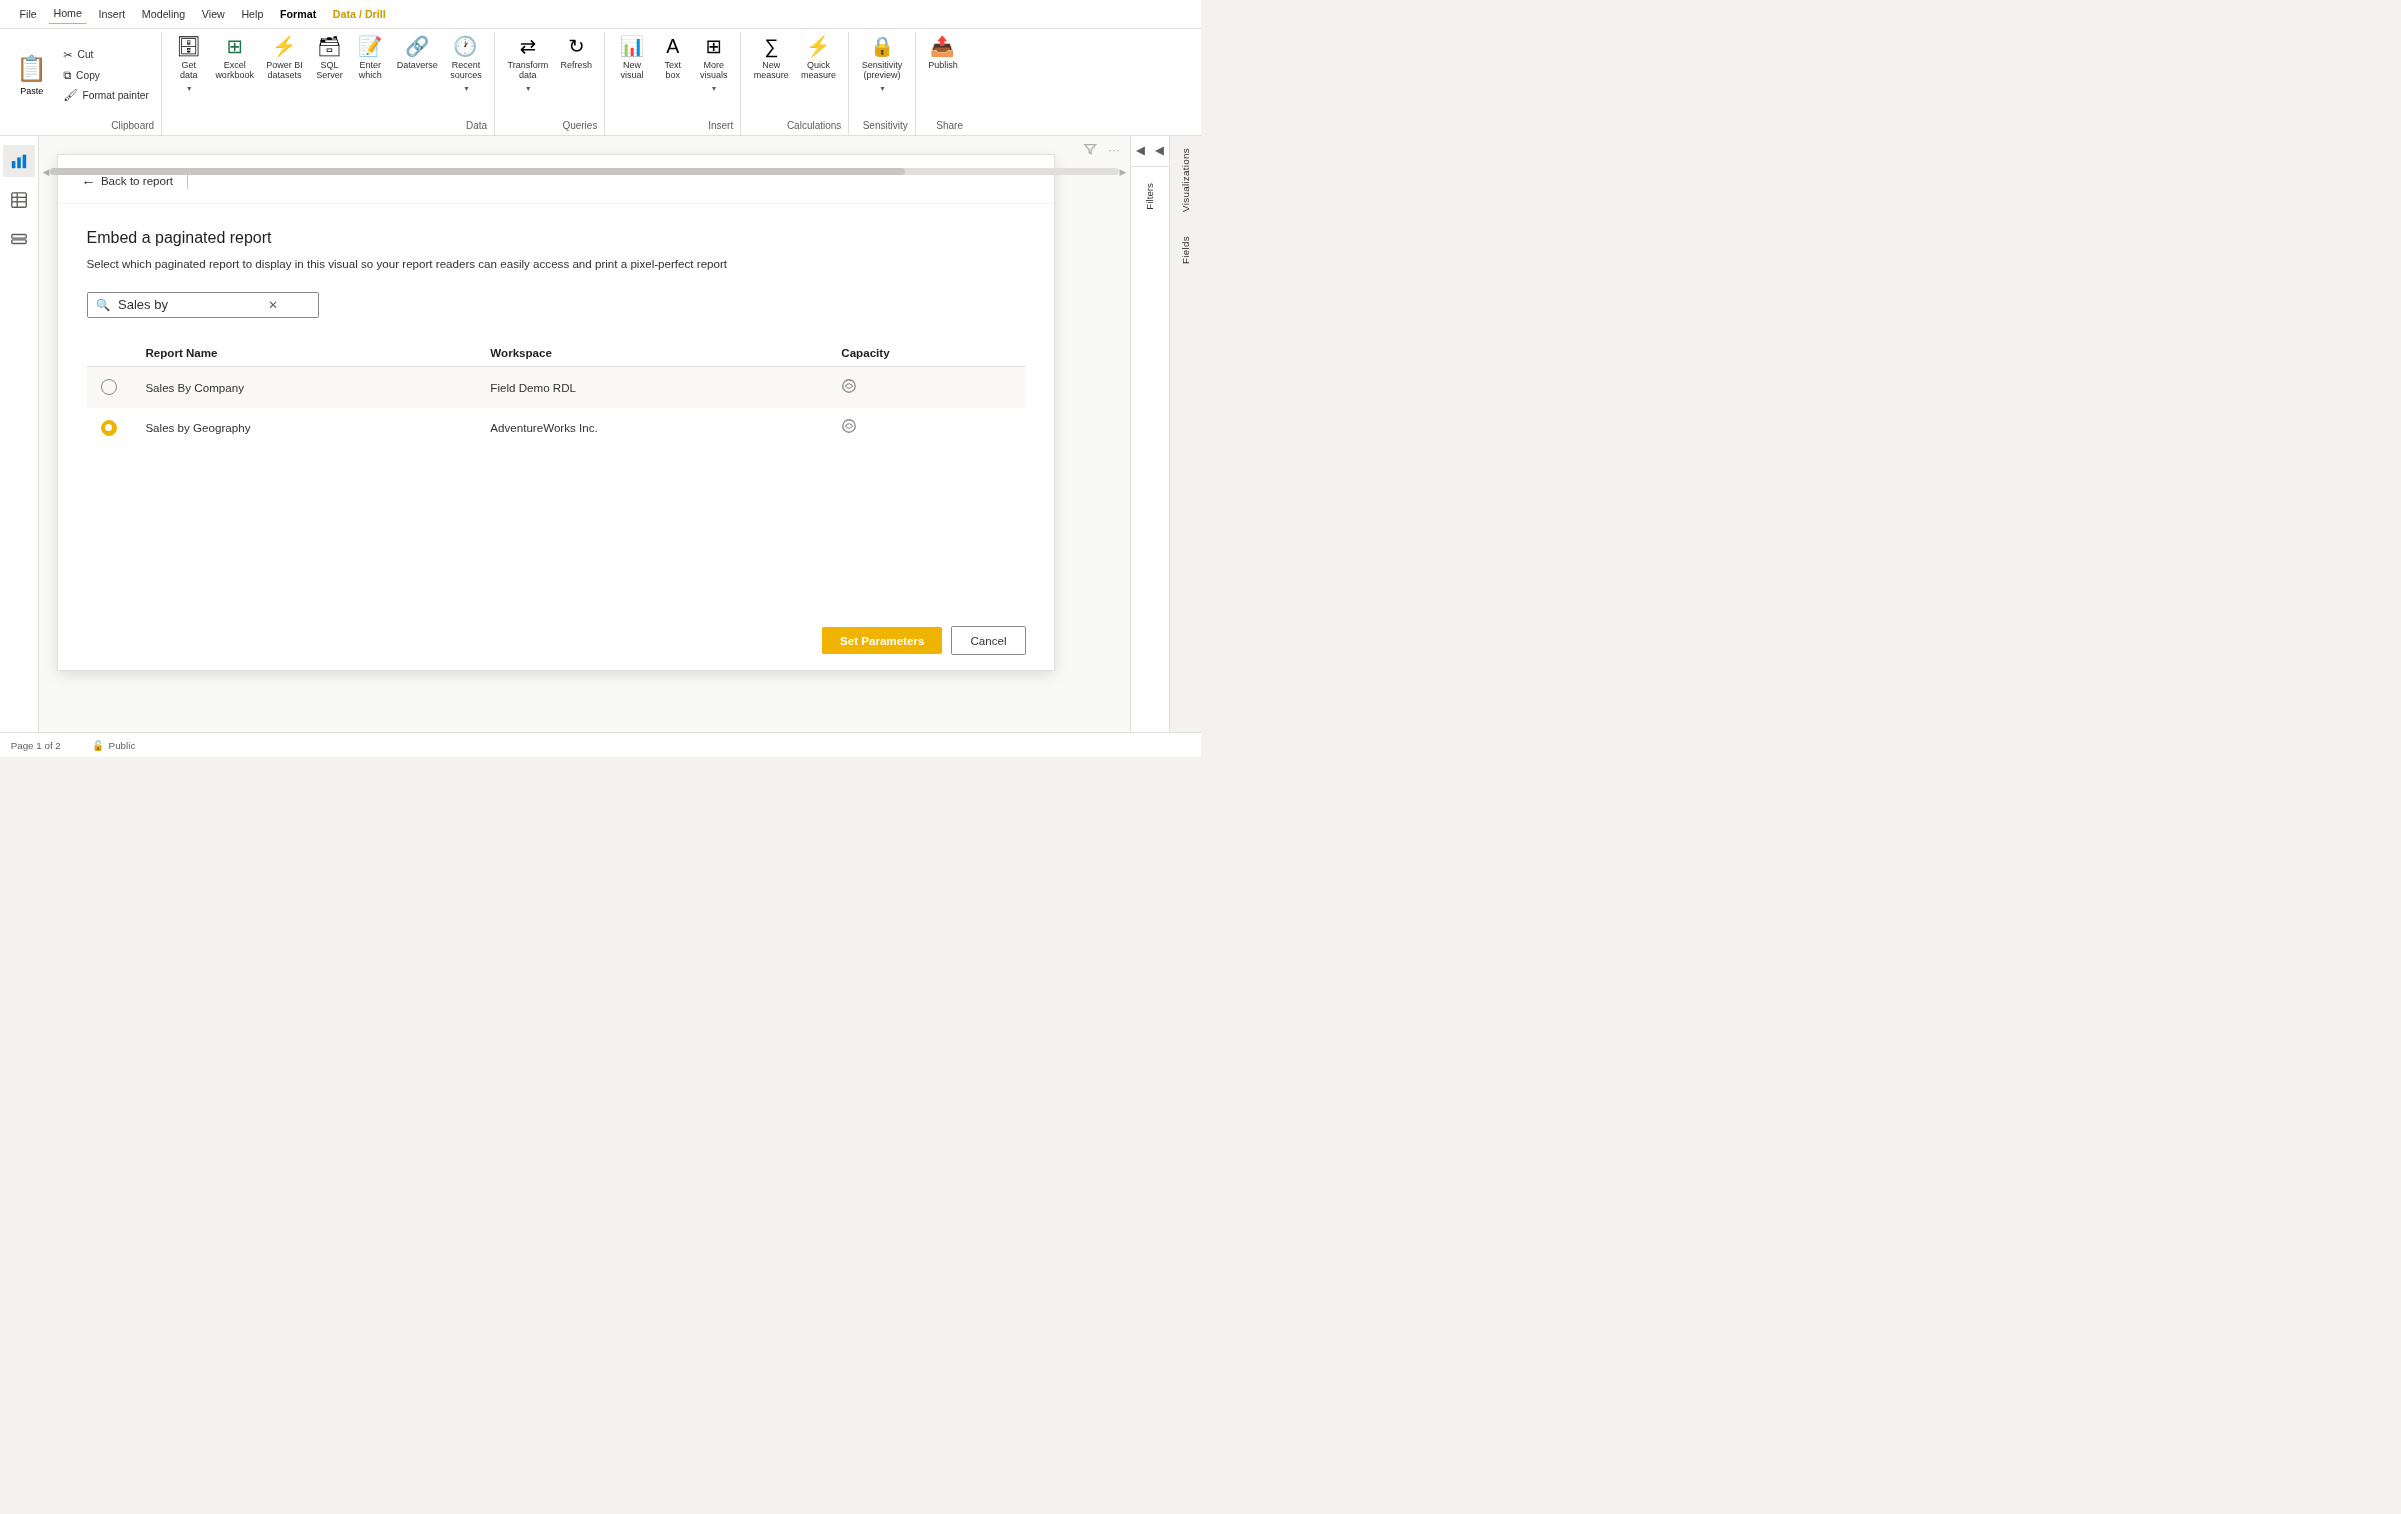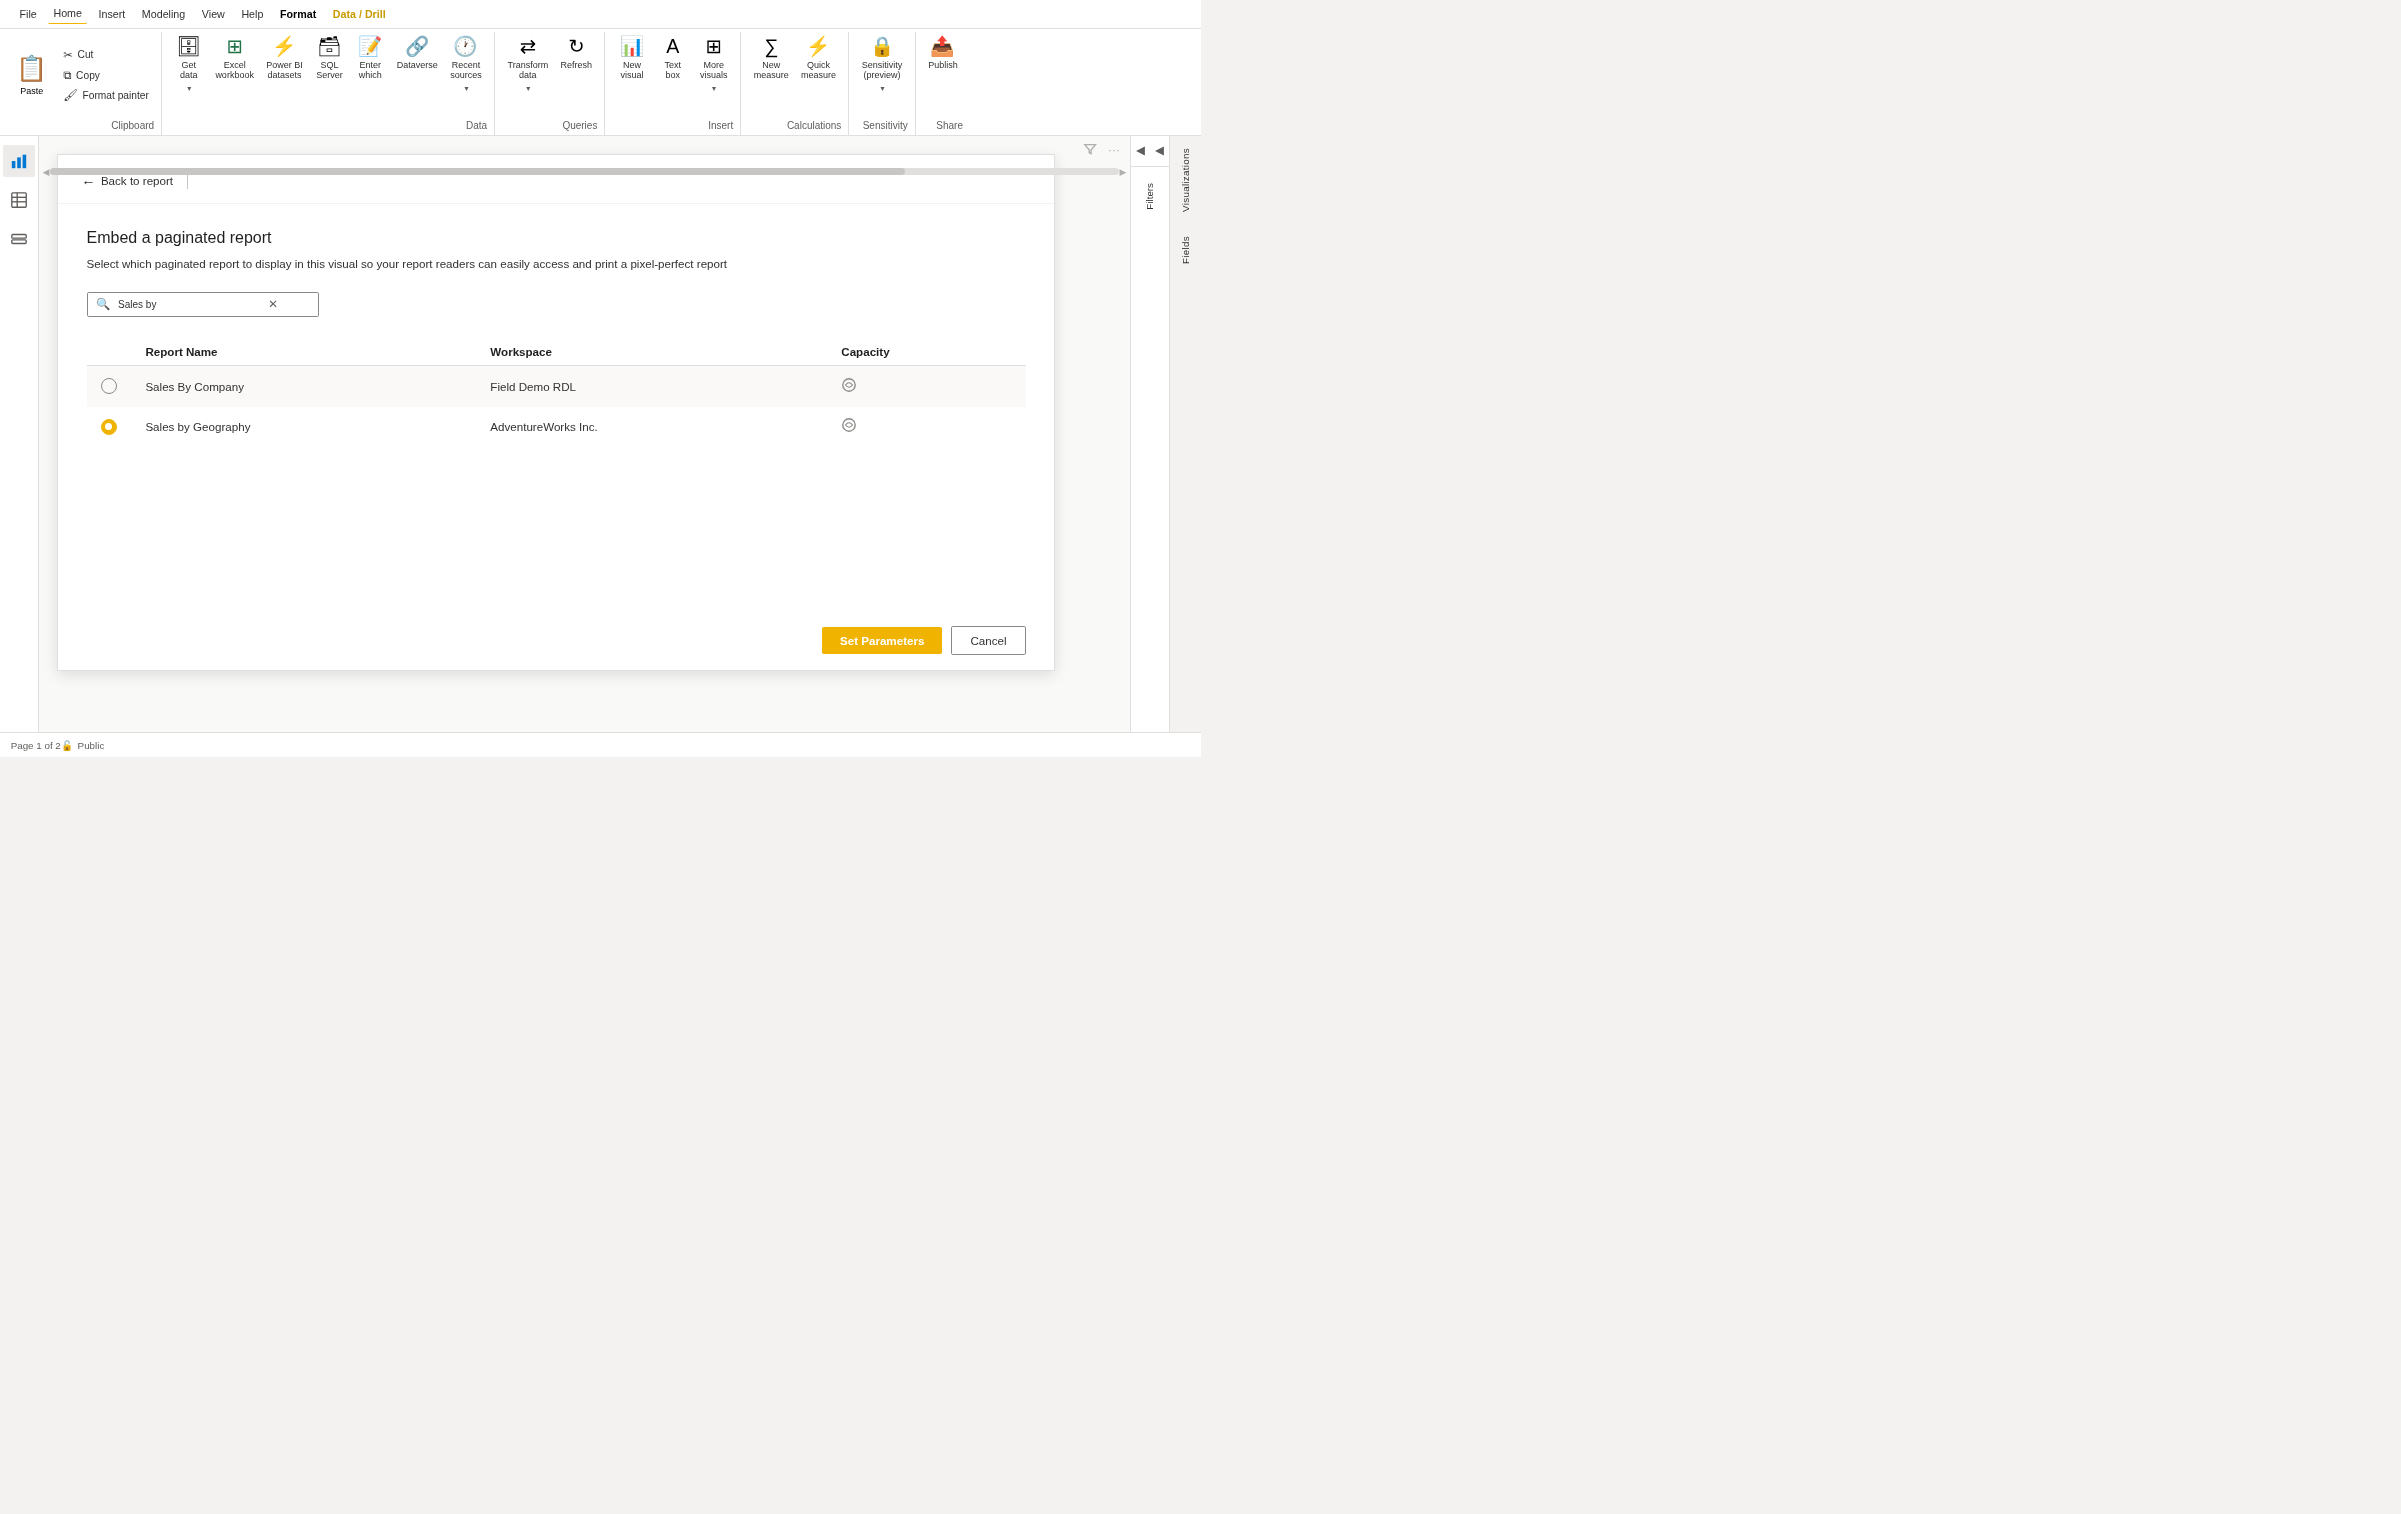--- a/index.html
+++ b/index.html
@@ -271,21 +271,21 @@
       border-radius: 1.8px;
       padding: 4.5px 9px;
       width: 232px;
       gap: 7.1px;
       background: #fff;
       margin-bottom: 21.4px;
     }
     .search-box input {
       border: none;
       outline: none;
-      font-size: 10px;
+      font-size: 13px;
       width: 143px;
       color: #323130;
     }
     .search-icon { font-size: 11.6px; color: #605e5c; }
     .clear-icon { font-size: 11.6px; color: #605e5c; cursor: pointer; }
 
     
     .report-table {
       width: 100%;
       border-collapse: collapse;
@@ -439,21 +439,21 @@
     }
 
     
     .status-bar {
       height: 25px;
       background: #fff;
       border-top: 0.9px solid #e1dfdd;
       display: flex;
       align-items: center;
       padding: 0 10.7px;
-      gap: 1px;
+      gap: 32px;
       font-size: 9.8px;
       color: #605e5c;
     }
     .status-bar-item {
       display: flex;
       align-items: center;
       gap: 3.6px;
     }
     .scrollbar-area {
       height: 12.5px;

